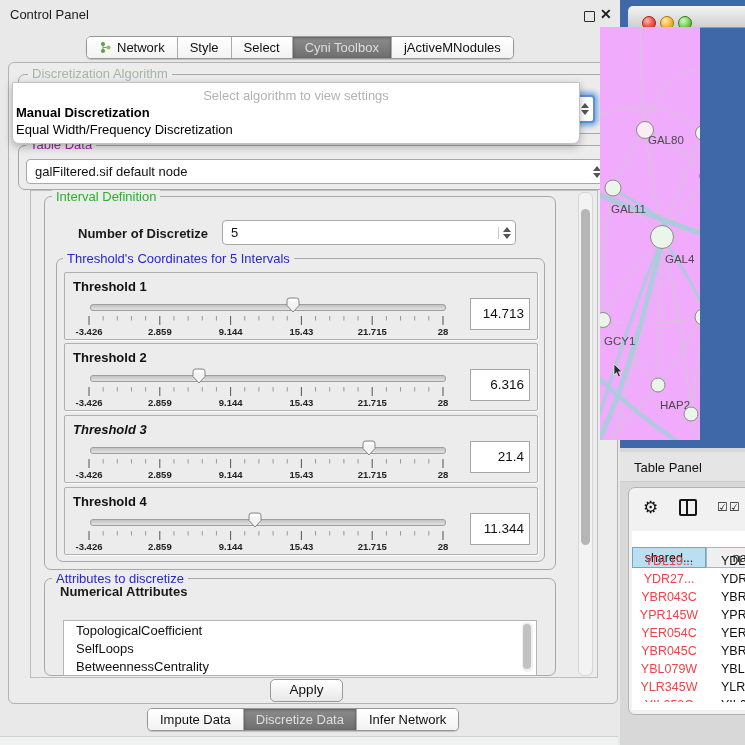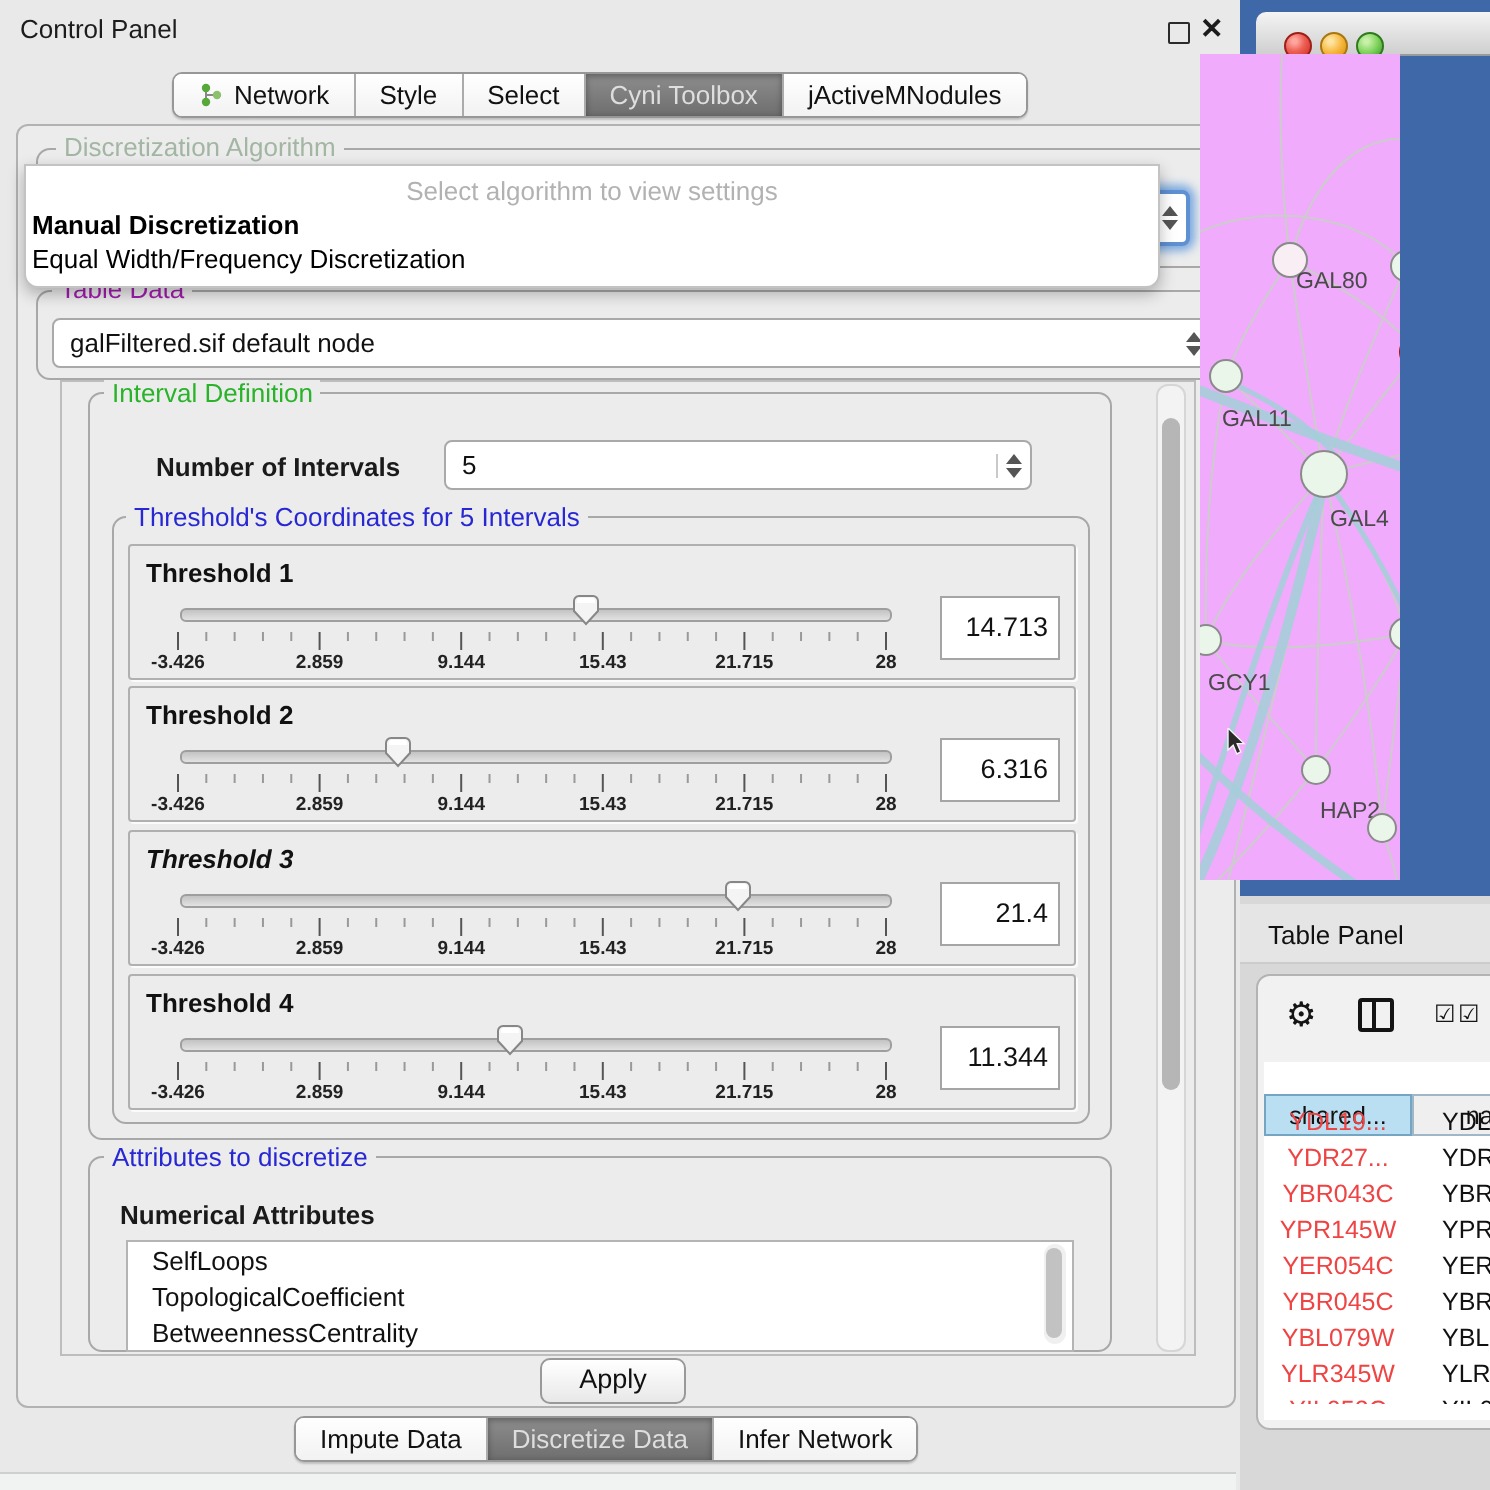--- a/index.html
+++ b/index.html
@@ -132,21 +132,21 @@
       </div>
   </div>
 
   <div class="abs viewport"></div>
   <div class="abs vsb-track" style="left:578px;top:192px;width:13px;height:482px;">
     <div class="vsb-thumb" style="position:absolute;left:1.5px;top:16px;width:9px;height:336px;"></div>
   </div>
 
   <div class="abs group" style="left:44px;top:196px;width:510px;height:372px;"></div>
   <div class="gtitle green" style="left:52px;top:190px;">Interval Definition</div>
-  <div class="abs" style="left:78px;top:226px;font-weight:bold;">Number of Intervals</div>
+  <div class="abs" style="left:78px;top:226px;font-weight:bold;">Number of Discretize</div>
   <div class="abs combo" style="left:222px;top:220px;width:292px;height:23px;">
     <div class="val">5</div>
     <div class="stepper" style="border-left:1px solid #c9c9c9;">
         <span class="tri-up"></span>
         <span class="tri-dn"></span>
       </div>
   </div>
 
   <div class="abs group" style="left:56px;top:258px;width:487px;height:302px;"></div>
   <div class="gtitle blue" style="left:63px;top:252px;">Threshold's Coordinates for 5 Intervals</div>
@@ -320,25 +320,25 @@
       <div class="ticklab" style="left: 129.8px; top: 541px;">2.859</div>
       <div class="ticklab" style="left: 200.6px; top: 541px;">9.144</div>
       <div class="ticklab" style="left: 271.4px; top: 541px;">15.43</div>
       <div class="ticklab" style="left: 342.2px; top: 541px;">21.715</div>
       <div class="ticklab" style="left: 413px; top: 541px;">28</div>
       <div class="abs valbox" style="left: 470px; top: 513px;">11.344</div>
     </div>
 
   <div class="abs group" style="left:44px;top:578px;width:510px;height:96px;"></div>
   <div class="gtitle blue" style="left:52px;top:572px;">Attributes to discretize</div>
-  <div class="abs" style="left:60px;top:600px;font-weight:bold;">Numerical Attributes</div>
+  <div class="abs" style="left:60px;top:584px;font-weight:bold;">Numerical Attributes</div>
   <div class="abs listbox">
     <div id="attrItems">
+        <div class="item">TopologicalCoefficient</div>
         <div class="item">SelfLoops</div>
-        <div class="item">TopologicalCoefficient</div>
         <div class="item">BetweennessCentrality</div>
       </div>
   </div>
   <div class="abs vsb-track" style="left:522px;top:622px;width:11px;height:50px;border:none;background:#f0f0f0;">
     <div class="vsb-thumb" style="position:absolute;left:1px;top:2px;width:8px;height:45px;background:#c2c2c2;"></div>
   </div>
 
   <div class="abs apply">Apply</div>
 
   <div class="abs" style="left:147px;top:708px;">

